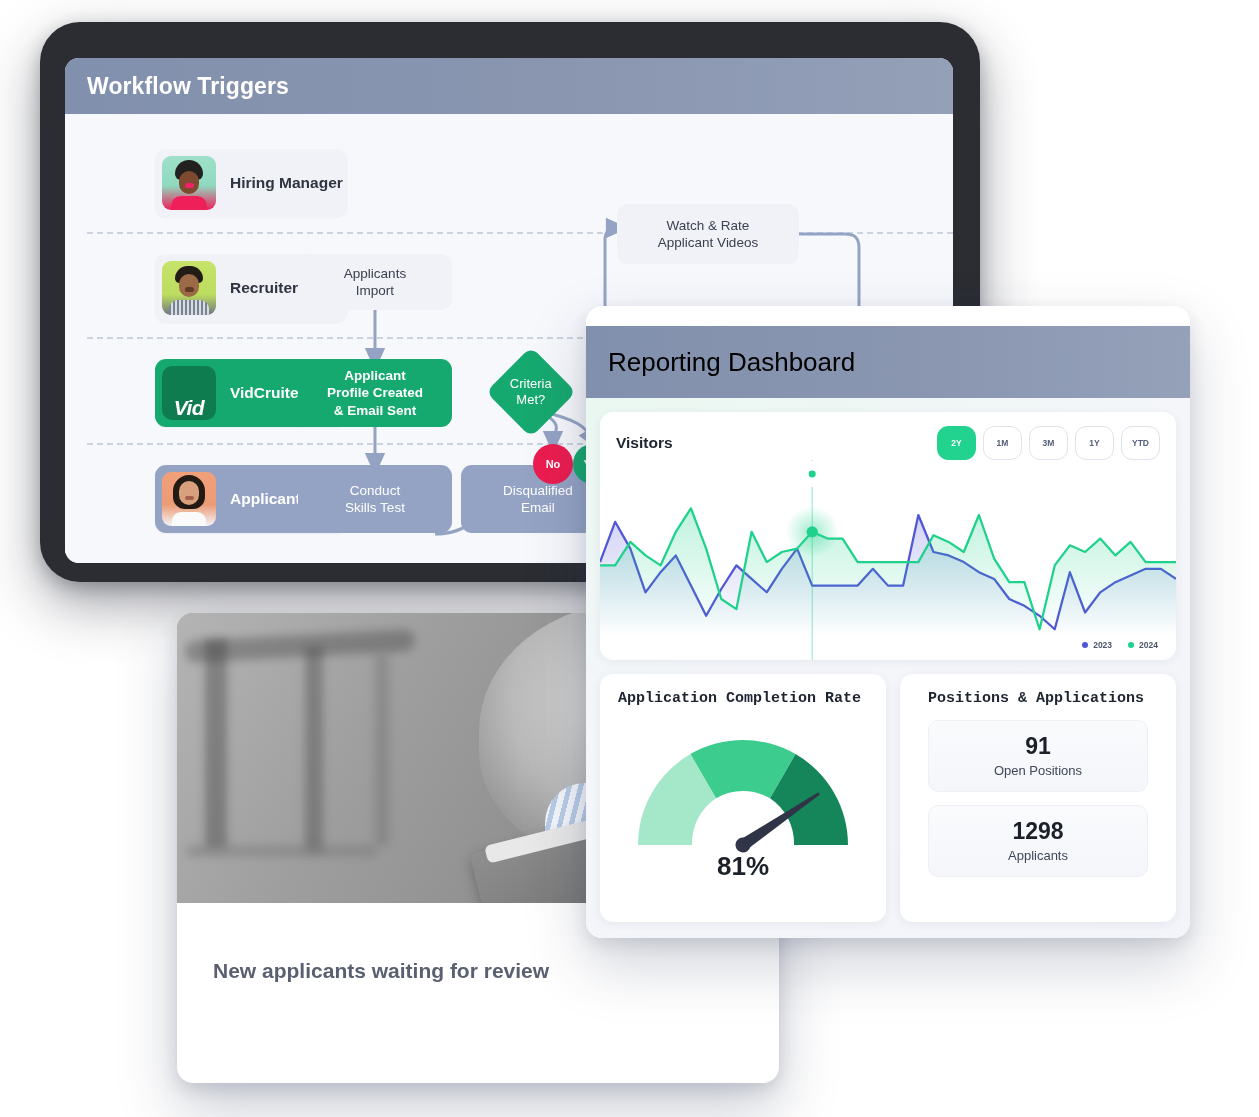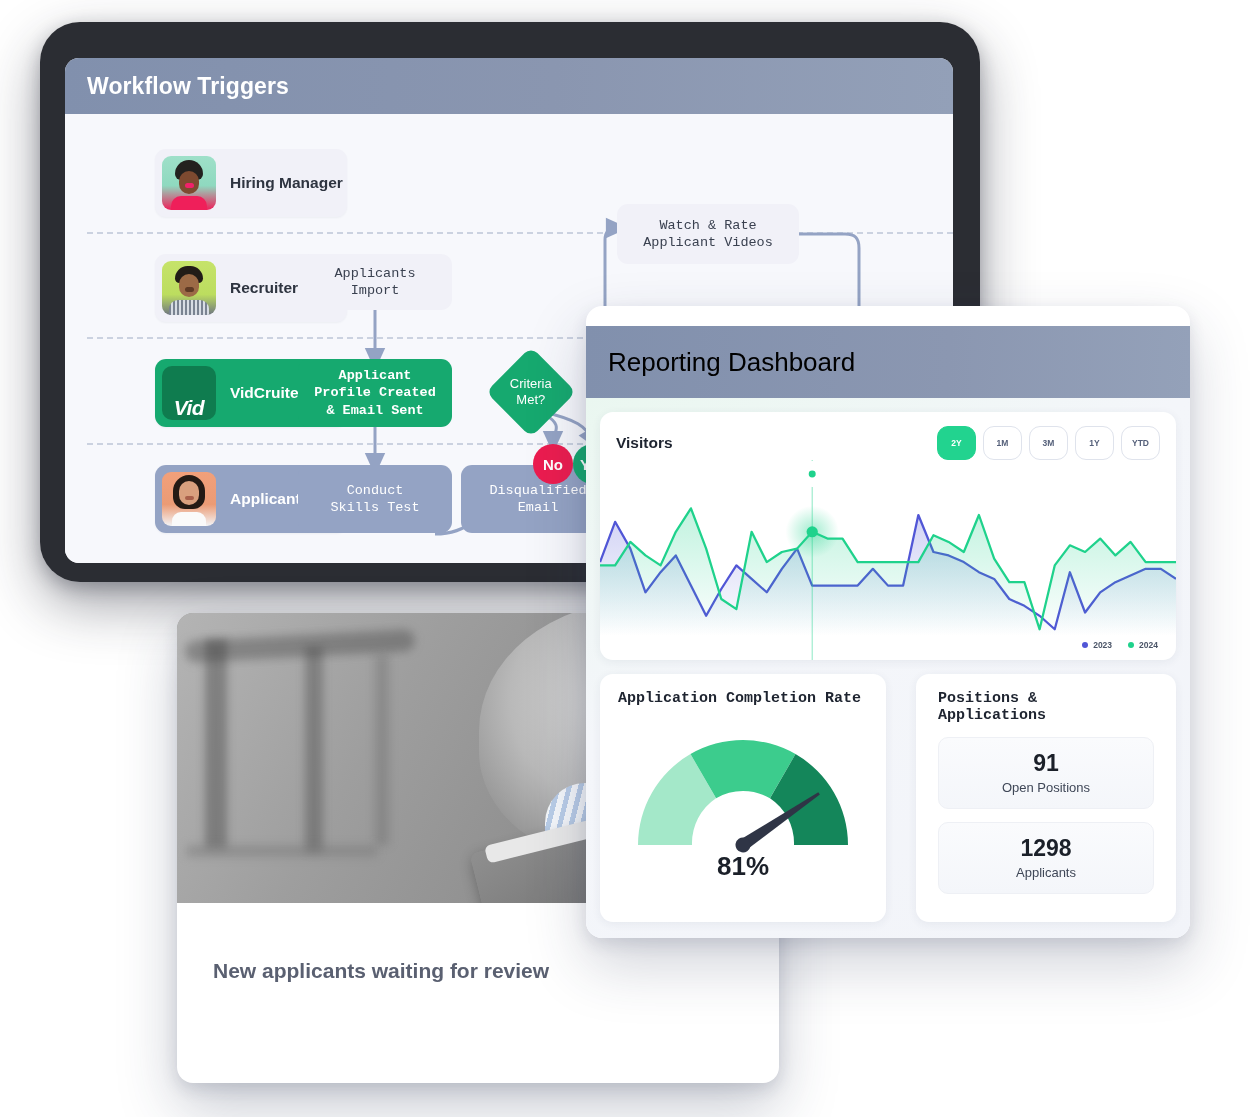--- a/index.html
+++ b/index.html
@@ -20,40 +20,40 @@
     display:flex;align-items:center;padding:0 22px;box-sizing:border-box;
   }
   .panel-header .ptitle{color:#fff;font-size:23px;font-weight:700;letter-spacing:.1px;}
 
   
   #workflow-canvas{position:relative;width:100%;height:449px;background:#f7f8fc;}
   .swim-div{position:absolute;left:22px;right:0;border-top:2px dashed #cbd2e0;}
   .wf-node{
     position:absolute;box-sizing:border-box;border-radius:11px;
     display:flex;align-items:center;justify-content:center;text-align:center;
-    font-size:13.5px;line-height:1.28;font-family:Liberation Mono, monospace;
+    font-size:13.5px;line-height:1.28;
   }
   .lane-card{
     background:#f1f1f8;border-radius:11px;display:flex;align-items:center;
     box-shadow:0 1px 2px rgba(40,50,80,.05);
   }
   .lane-card .lbl{font-size:15.5px;font-weight:600;color:#2e3440;margin-left:14px;}
   .avatar{width:54px;height:54px;border-radius:9px;overflow:hidden;flex:none;
           margin-left:7px;position:relative;}
   .box-light{background:#f1f1f8;color:#3a4150;}
   .box-green{background:#16a96f;color:#fff;font-weight:600;}
   .box-slate{background:#94a3c4;color:#fff;}
   .diamond{
     position:absolute;background:#16a96f;border-radius:9px;
     transform:rotate(45deg);display:flex;align-items:center;justify-content:center;
   }
   .diamond span{transform:rotate(-45deg);color:#fff;font-size:13px;line-height:1.25;text-align:center;font-weight:500;}
   .pill{
     position:absolute;border-radius:50%;display:flex;align-items:center;justify-content:center;
-    color:#fff;font-size:15px;font-weight:600;
+    color:#fff;font-size:11px;font-weight:600;
   }
   .pill-no{background:#ec1c4f;}
   .pill-yes{background:#16a96f;}
   svg.wires{position:absolute;left:0;top:0;width:100%;height:100%;pointer-events:none;}
 
   
   #reporting-dashboard{
     position:absolute;left:586px;top:306px;width:604px;height:632px;
     background:#ffffff;border-radius:16px;overflow:hidden;
     box-shadow:0 26px 60px rgba(40,50,80,.22), 0 6px 16px rgba(40,50,80,.12);
@@ -73,21 +73,21 @@
     display:flex;align-items:center;justify-content:center;font-size:8.5px;font-weight:600;
     color:#55607a;padding:16px 9px;box-sizing:border-box;
   }
   .range-btn.active{background:#22d38f;border-color:#22d38f;color:#fff;}
   #chart-wrap{position:absolute;left:0;right:0;top:48px;height:200px;}
   #legend{position:absolute;right:18px;bottom:10px;display:flex;gap:16px;align-items:center;}
   .lg-item{display:flex;align-items:center;gap:5px;font-size:8.5px;color:#4b5568;font-weight:600;}
   .lg-dot{width:6px;height:6px;border-radius:50%;}
   #lower-row{display:flex;gap:14px;margin-top:14px;height:248px;}
   #gauge-card{flex:1.03;padding:16px 18px;box-sizing:border-box;position:relative;}
-  #positions-card{flex:1;padding:16px 22px;box-sizing:border-box;margin-left:16px;}
+  #positions-card{flex:1;padding:16px 28px;box-sizing:border-box;}
   .card-title{font-size:15px;font-weight:700;color:#1e2430;font-family:Liberation Mono, monospace;}
   #gauge-area{position:relative;margin-top:8px;display:flex;justify-content:center;}
   #gauge-value{text-align:center;font-size:26px;font-weight:700;color:#1b2029;margin-top:-4px;}
   .stat-box{
     background:linear-gradient(180deg,#fafbfd 0%,#f4f6fa 100%);
     border:1px solid #eef0f5;border-radius:10px;
     padding:13px 0;text-align:center;margin-top:13px;
   }
   .stat-num{font-size:23px;font-weight:700;color:#1b2029;line-height:1.12;}
   .stat-lbl{font-size:13px;color:#3f4757;margin-top:3px;}

